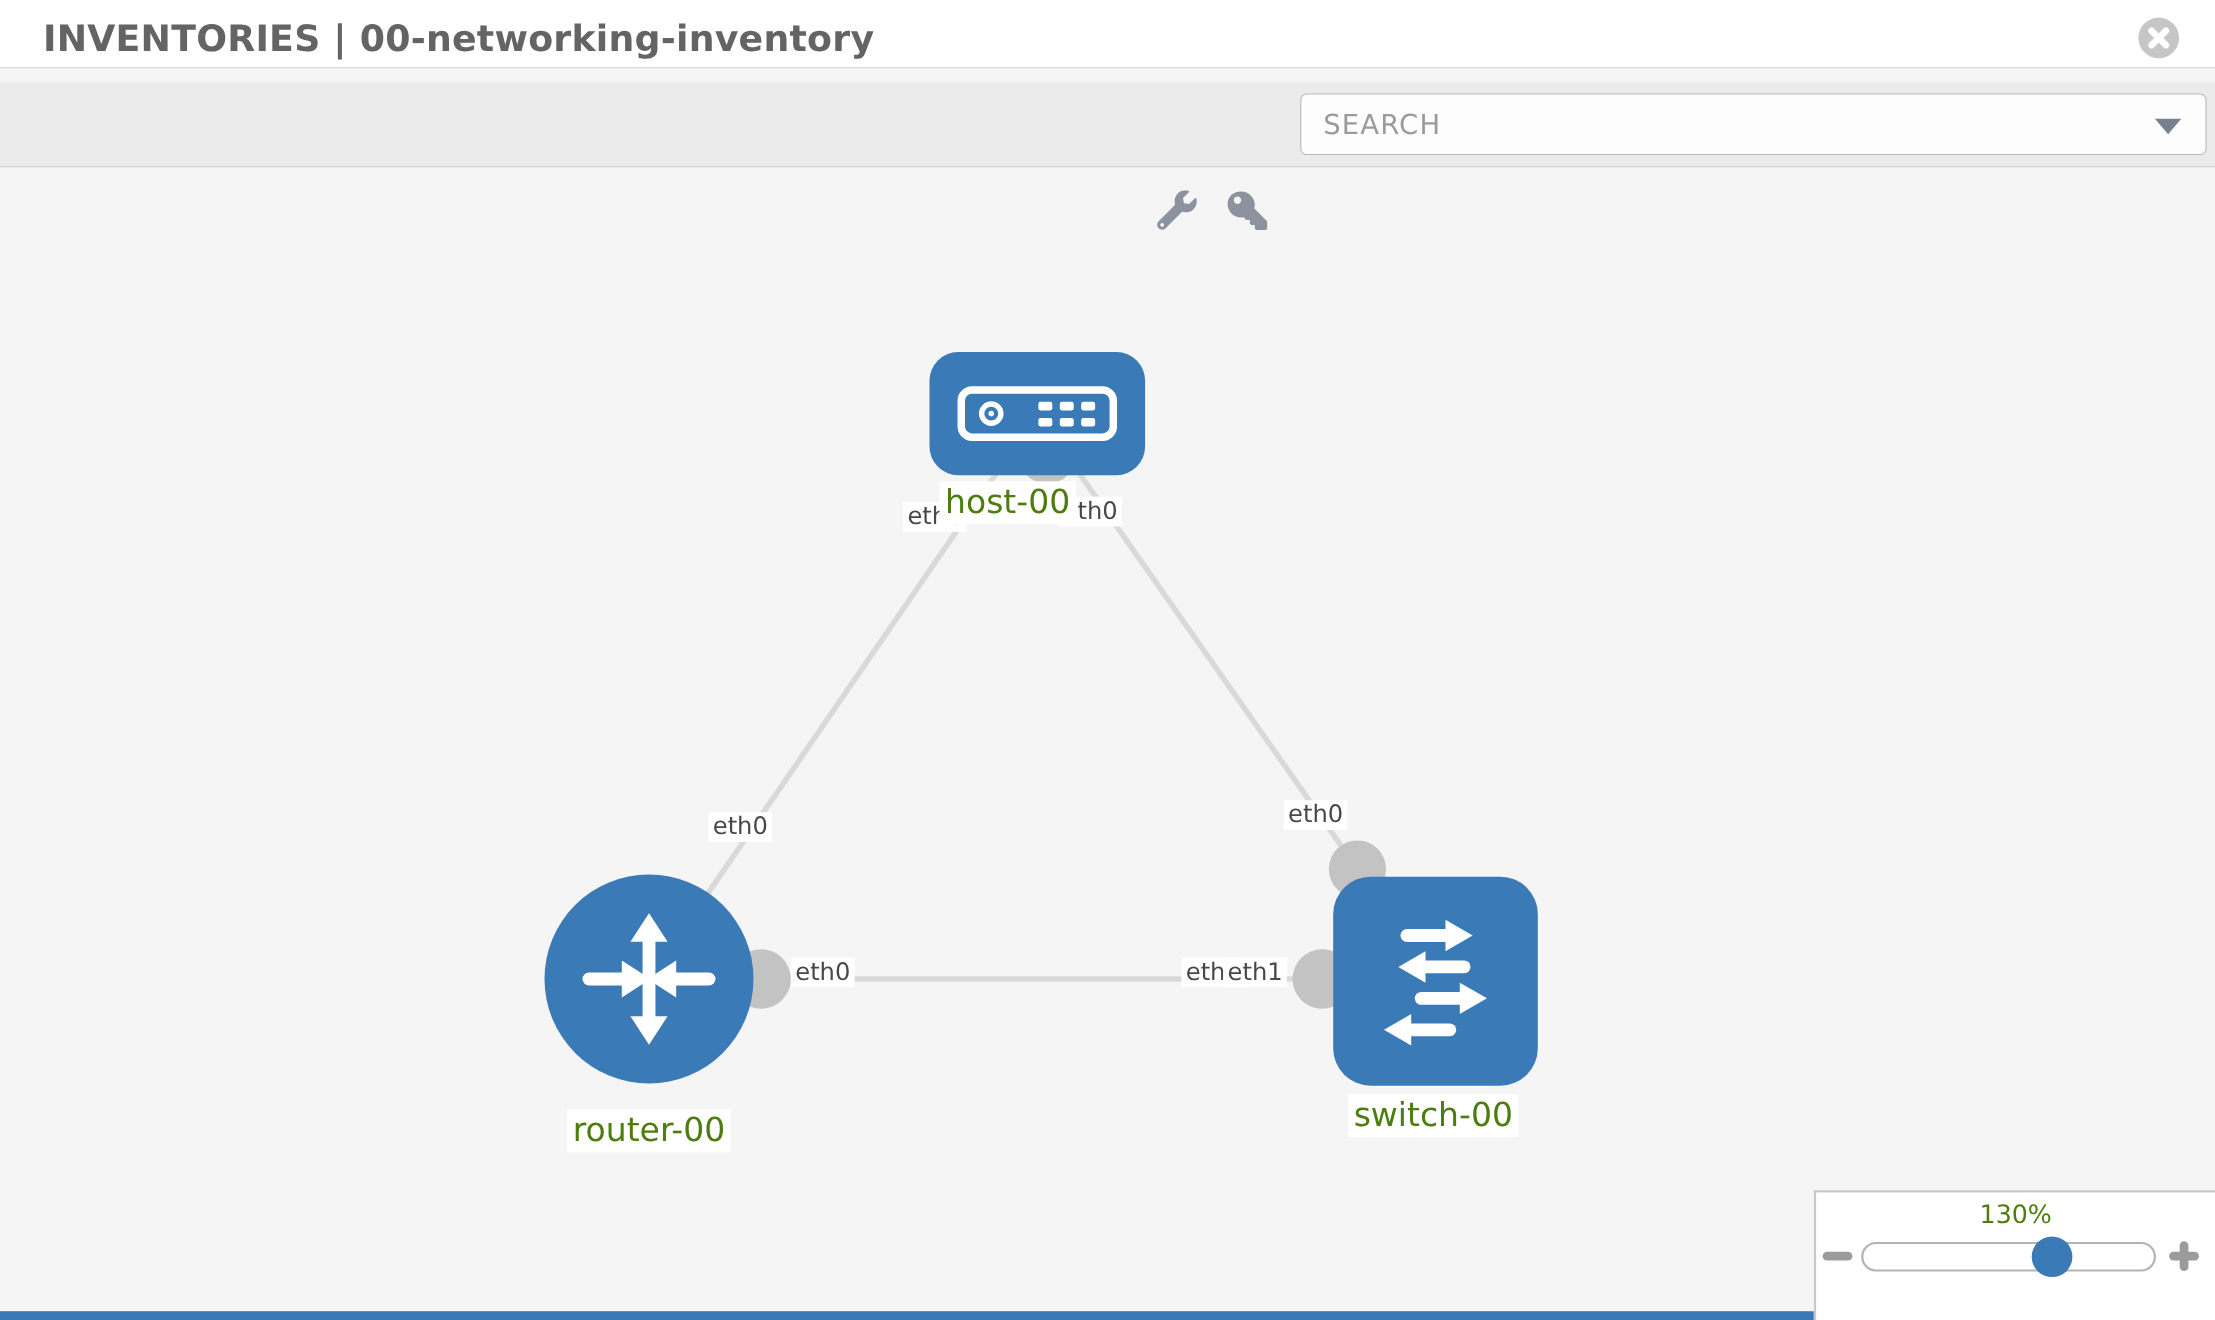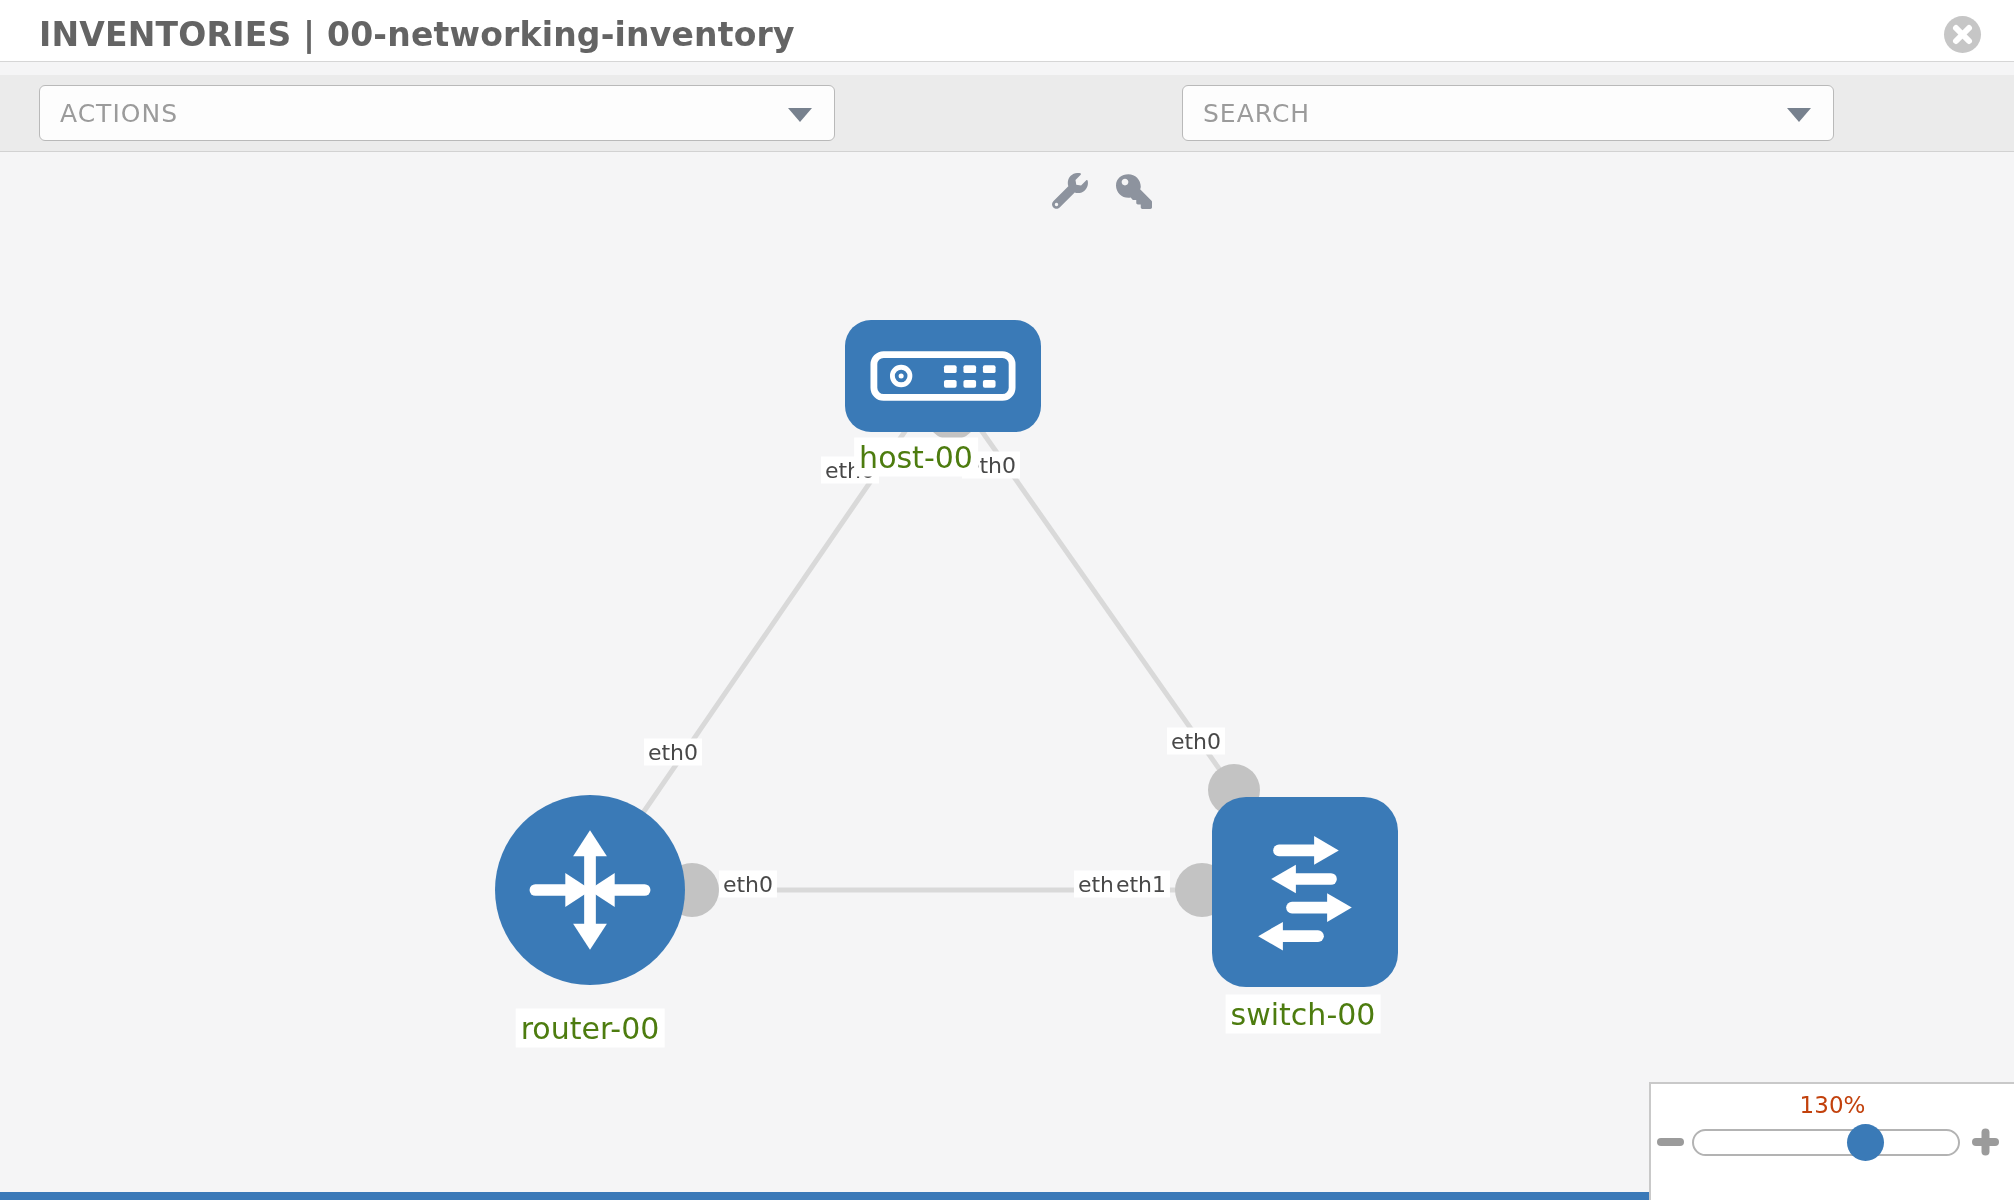--- a/index.html
+++ b/index.html
@@ -14,21 +14,21 @@
          color:#646464; letter-spacing:.2px; white-space:nowrap; }
   .close-btn { position:absolute; left:1944px; top:16px; width:37px; height:37px;
          border-radius:50%; background:#c6c6c6; cursor:pointer; }
 
   
   .tbar { position:absolute; left:0; top:75px; width:2014px; height:77px; background:#ebebeb;
           border-bottom:1px solid #d2d2d2; z-index:9; }
   .dd { position:absolute; top:10px; height:56px; background:#fdfdfd;
         border:1px solid #b9b9b9; border-radius:6px; cursor:pointer; }
   .dd-actions { left:39px;  width:796px; }
-  .dd-search  { left:1182px; width:652px; }
+  .dd-search  { left:1182px; width:824px; }
   .dd-label { position:absolute; left:20px; top:13px; font-size:25px; color:#9b9b9b;
               letter-spacing:1px; white-space:nowrap; }
   .caret { position:absolute; right:22px; top:22px; width:0; height:0;
            border-left:12px solid transparent; border-right:12px solid transparent;
            border-top:14px solid #77818e; }
   .tool-ic { position:absolute; top:98px; width:40px; height:36px; cursor:pointer; }
   .tool-ic svg { width:100%; height:100%; }
 
   
   .links-svg { position:absolute; left:0; top:0; width:2014px; height:1200px; z-index:1; }
@@ -44,21 +44,21 @@
   .if-label { position:absolute; z-index:4; transform:translate(-50%,-50%);
               font-size:22px; color:#484848; background:#ffffff; padding:1px 4px;
               white-space:nowrap; }
   .if-top { z-index:5;text-align:right; }
 
   
   .zoom-panel { position:absolute; left:1649px; top:1082px; width:365px; height:118px;
                 background:#ffffff; border-top:2px solid #c9c9c9; border-left:2px solid #c9c9c9;
                 z-index:20; }
   .zoom-level { position:absolute; left:0; top:8px; width:100%; text-align:center;
-                font-size:23px; color:#c2410c; }
+                font-size:23px; color:#4d7c0f; }
   .zoom-minus { position:absolute; left:3px;  top:41px; width:34px; height:34px; cursor:pointer; }
   .zoom-plus  { position:absolute; left:318px; top:41px; width:34px; height:34px; cursor:pointer; }
   .zoom-track { position:absolute; left:41px; top:45px; width:268px; height:27px;
                 background:#ffffff; border:2px solid #b3b3b3; border-radius:14px; cursor:pointer; }
   .zoom-thumb { position:absolute; left:196px; top:40px; width:37px; height:37px;
                 border-radius:50%; background:#3a7ab7; cursor:grab; }
 
   .bottom-strip { position:absolute; left:0; top:1192px; width:1649px; height:8px;
                   background:#3a79b8; z-index:15; }
 </style>
@@ -146,24 +146,20 @@
       <svg viewBox="0 0 34 34">
         <rect x="3" y="13" width="27" height="8" rx="4" fill="#9b9b9b"></rect>
         <rect x="12.5" y="3.5" width="8" height="27" rx="4" fill="#9b9b9b"></rect>
       </svg>
     </div>
   </div>
 
   <div class="bottom-strip"></div>
 
   <div class="tbar">
-    <div class="dd dd-actions">
-      <span class="dd-label">ACTIONS</span>
-      <span class="caret"></span>
-    </div>
     <div class="tool-ic" style="left:1050px;">
       <svg viewBox="0 0 512 512">
         <path fill="#8d939e" d="M507.73 109.1c-2.24-9.03-13.54-12.09-20.12-5.51l-74.36 74.36-67.88-11.31-11.31-67.88 74.36-74.36c6.62-6.62 3.43-17.9-5.66-20.16-47.38-11.74-99.55-.91-136.58 36.12-39.64 39.64-50.55 97.1-34.05 147.2L18.74 400.54c-24.99 24.99-24.99 65.51 0 90.5 24.99 24.99 65.51 24.99 90.5 0l213.21-213.21c50.12 16.71 107.47 5.68 147.37-34.22 37.07-37.07 47.88-89.3 37.91-134.51zM64 472c-13.25 0-24-10.75-24-24 0-13.26 10.75-24 24-24s24 10.74 24 24c0 13.25-10.75 24-24 24z"></path>
       </svg>
     </div>
     <div class="tool-ic" style="left:1114px;">
       <svg viewBox="0 0 512 512">
         <g transform="scale(-1,1) translate(-512,0)">
           <path fill="#8d939e" d="M512 176c0 97.2-78.8 176-176 176-11.22 0-22.19-1.06-32.83-3.07l-24.01 27.01A24 24 0 0 1 261.22 384H224v40c0 13.25-10.75 24-24 24h-40v40c0 13.25-10.75 24-24 24H24c-13.25 0-24-10.75-24-24v-78.06c0-6.36 2.53-12.47 7.03-16.97l161.8-161.8C161.06 214.19 160 203.22 160 192 160 94.8 238.8 16 336 16c97.49 0 176 62.51 176 160zM336 128c0 26.51 21.49 48 48 48s48-21.49 48-48-21.49-48-48-48-48 21.49-48 48z"></path>
         </g>

